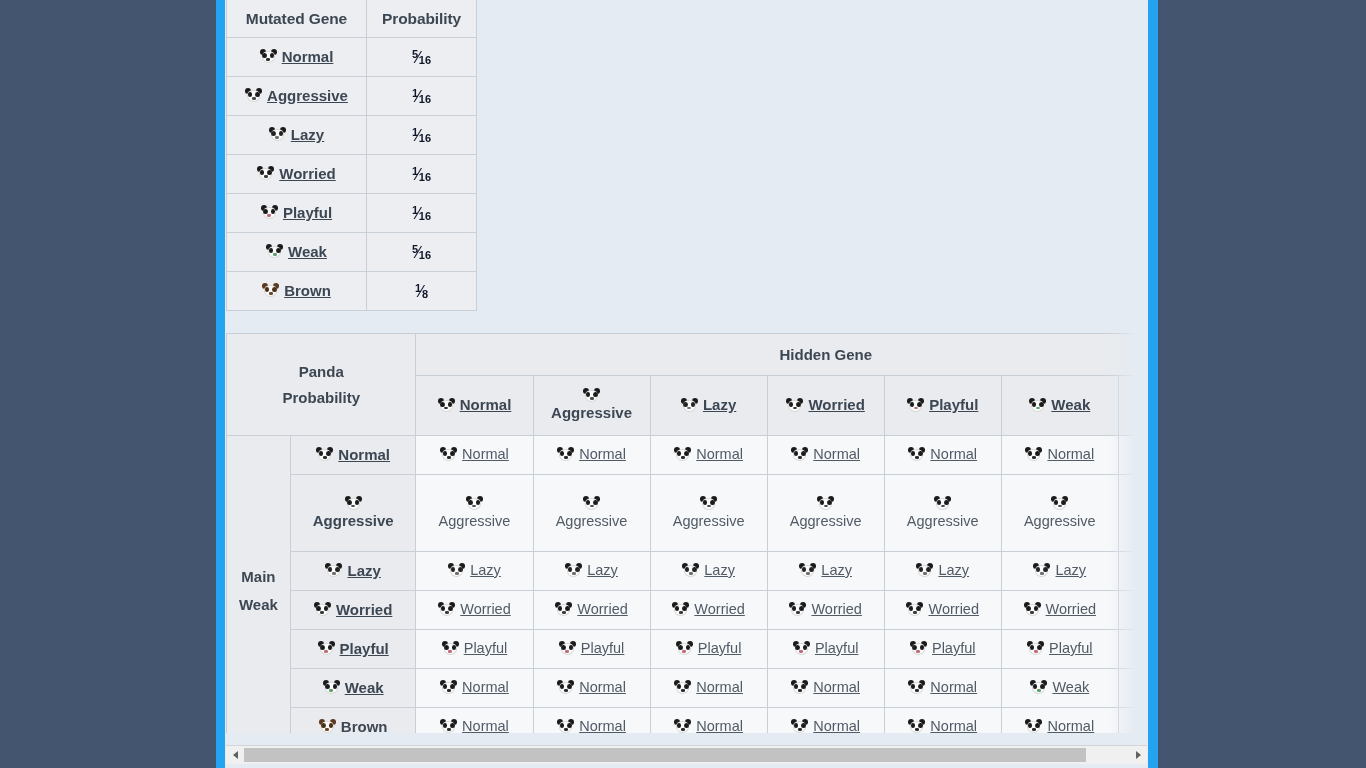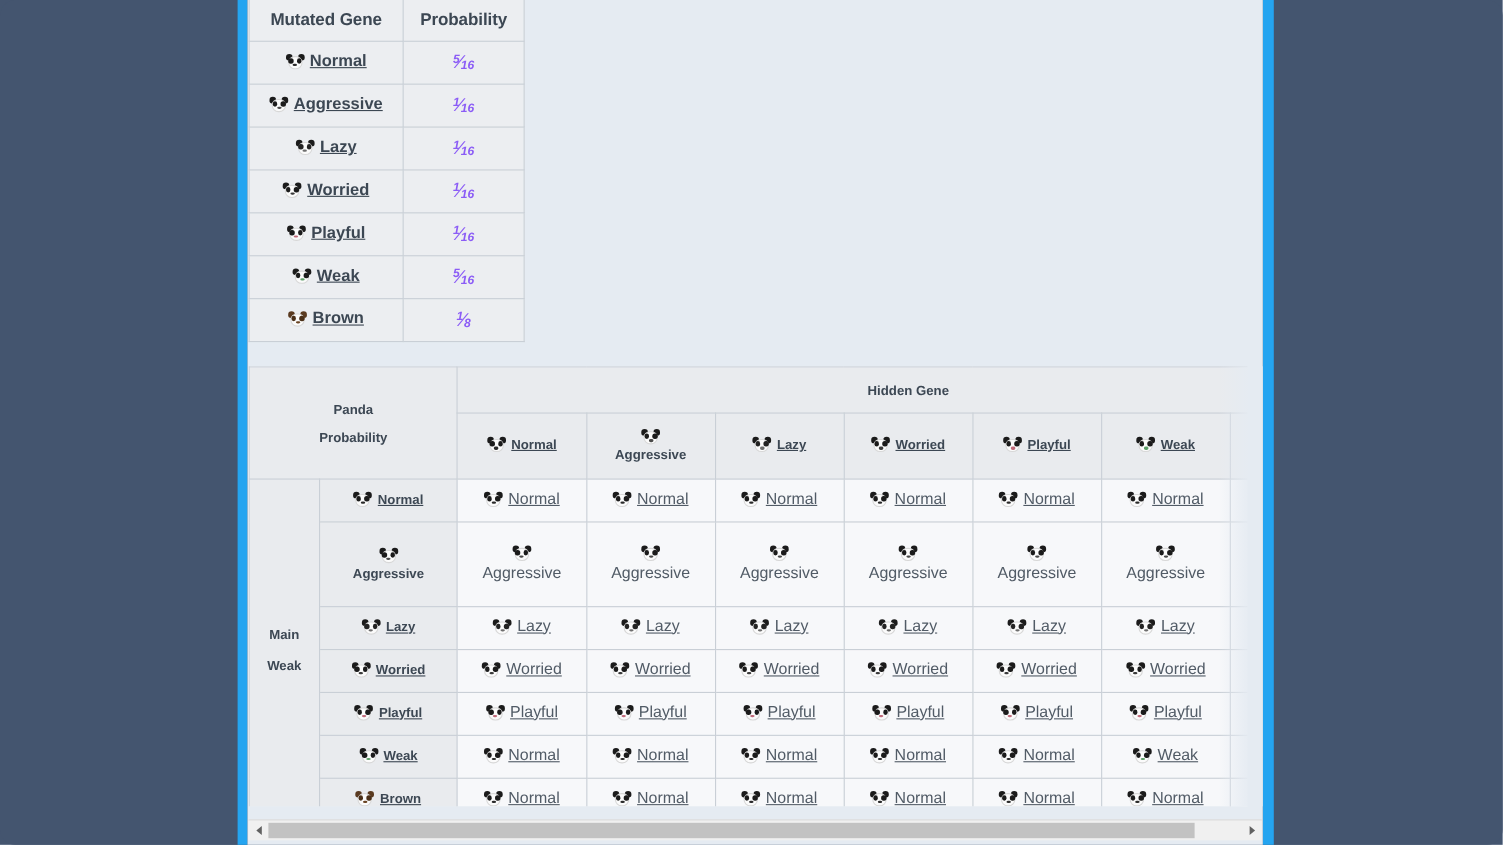--- a/index.html
+++ b/index.html
@@ -139,22 +139,21 @@
   .panda.v-brown .ear { background: #5a3a20; }
   .panda.v-brown .eye { background: #4a2f18; }
   .panda.v-brown .nose { background: #6b4524; }
 
   
   .frac {
     display: inline-block;
     font-size: 13px;
     line-height: 1;
     white-space: nowrap;
-    color: #8b5cf6;
-    font-style: italic;
+    color: #0f172a;
   }
   .frac sup {
     font-size: 11px;
     vertical-align: 5px;
     margin-right: -1px;
   }
   .frac .slash {
     font-size: 17px;
     font-weight: normal;
   }
@@ -180,21 +179,21 @@
   }
   #grid-table th, #grid-table td {
     border: 1px solid #c9cfd6;
     text-align: center;
     vertical-align: middle;
     color: #3c4753;
   }
   #grid-table th {
     background: #e9ebee;
     font-weight: bold;
-    font-size: 12px;
+    font-size: 15px;
   }
   #grid-table td.body-cell {
     background: #f7f8fa;
     font-weight: normal;
     font-size: 14.5px;
     color: #515b66;
     height: 39px;
   }
   #grid-table col.c-corner { width: 60px; }
   #grid-table col.c-rowhead { width: 118px; }

